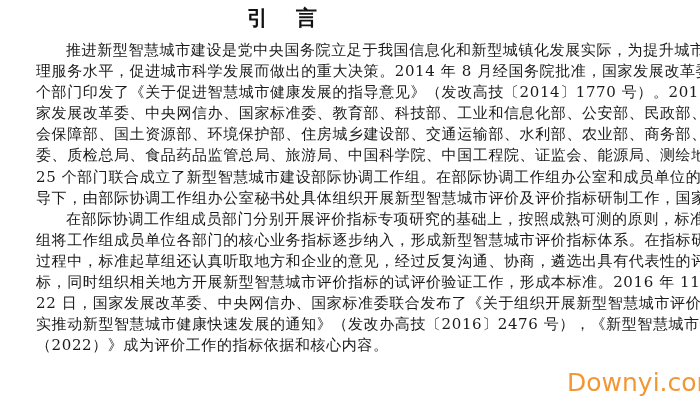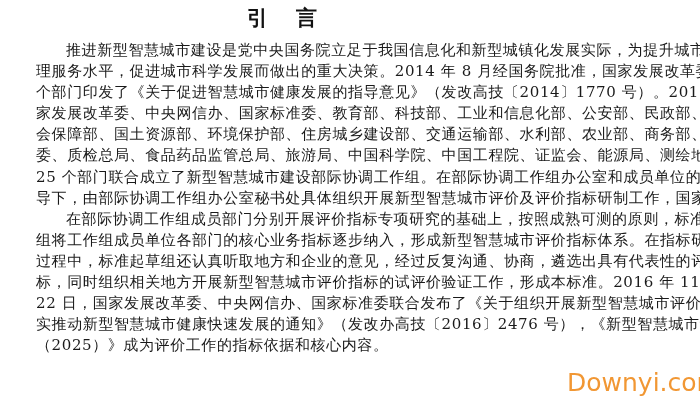--- a/index.html
+++ b/index.html
@@ -46,17 +46,17 @@
     <div class="line">25 个部门联合成立了新型智慧城市建设部际协调工作组。在部际协调工作组办公室和成员单位的指</div>
     <div class="line">导下，由部际协调工作组办公室秘书处具体组织开展新型智慧城市评价及评价指标研制工作，国家智慧</div>
   </div>
   <div>
     <div class="line indent">在部际协调工作组成员部门分别开展评价指标专项研究的基础上，按照成熟可测的原则，标准起草</div>
     <div class="line">组将工作组成员单位各部门的核心业务指标逐步纳入，形成新型智慧城市评价指标体系。在指标研制</div>
     <div class="line">过程中，标准起草组还认真听取地方和企业的意见，经过反复沟通、协商，遴选出具有代表性的评价指</div>
     <div class="line">标，同时组织相关地方开展新型智慧城市评价指标的试评价验证工作，形成本标准。2016 年 11 月</div>
     <div class="line">22 日，国家发展改革委、中央网信办、国家标准委联合发布了《关于组织开展新型智慧城市评价工作务</div>
     <div class="line">实推动新型智慧城市健康快速发展的通知》（发改办高技〔2016〕2476 号），《新型智慧城市评价指标</div>
-    <div class="line last">（2025）》成为评价工作的指标依据和核心内容。</div>
+    <div class="line last">（2022）》成为评价工作的指标依据和核心内容。</div>
   </div>
 </div>
 
 <div class="watermark">Downyi.com</div>
 
 </body></html>

